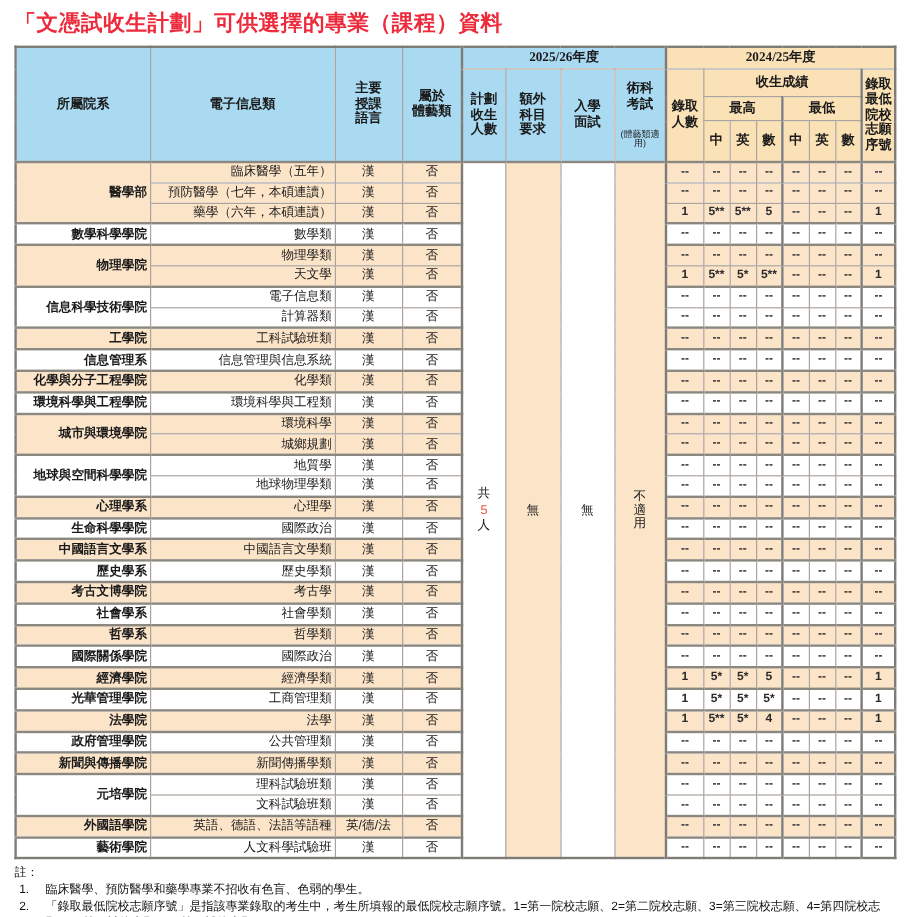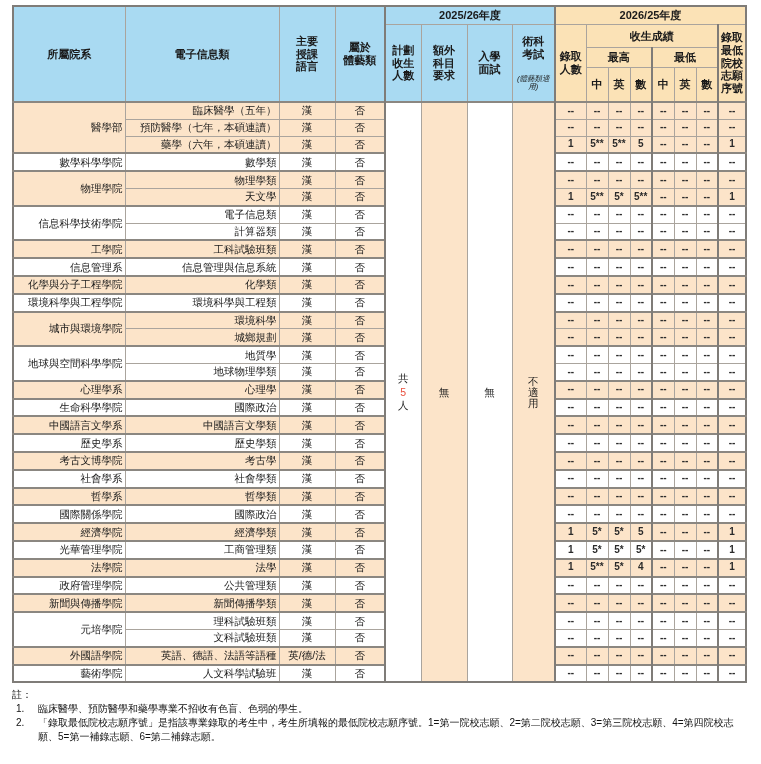--- a/index.html
+++ b/index.html
@@ -21,57 +21,58 @@
   }
   th, td {
     border:1px solid #aaa49d;
     padding:0 2px;
     overflow:hidden;
   }
   thead th {
     font-size:11px; font-weight:bold; text-align:center;
     vertical-align:middle; line-height:1.18;
   }
-  .h-row1 th { height:17px; }
+  .h-row1 th { height:17px;font-family:Liberation Serif, serif; }
   .h-row2 th { height:22px; }
   .h-row3 th { height:19px; }
   .h-row4 th { height:33px; }
   .bg-blue   { background:#a9daf2; }
   .bg-orange { background:#fbe2b6; }
   .bg-peach  { background:#fce4c9; }
   .bg-white  { background:#ffffff; }
   .stack { white-space:pre-line; }
   .thick-left { border-left:2px solid #7f7c78; }
   tr.group-start td { border-top:2px solid #8b8781; }
   tbody td {
     height:15.8px; font-size:10.5px; line-height:1.05;
     vertical-align:middle;
   }
   td.left   { text-align:right; padding-left:4px; }
   td.center { text-align:center; }
-  td.faculty-cell { font-weight:normal; }
+  td.faculty-cell { font-weight:bold; }
   td.score { font-weight:bold; font-size:10px; color:#2b2b2b; }
   .num-red { color:#e94f3d; }
   .grade-green { color:#4aa03c; }
   .v-cell { text-align:center; vertical-align:middle; font-size:10.5px; }
   .v-char { display:block; line-height:1.25; }
   .small-note {
-    display:block; font-weight:normal; font-style:italic;
+    display:block; font-weight:normal; 
     font-size:7.5px; line-height:1.1; margin-top:14px;
   }
   .notes { margin-top:5px; font-size:10px; line-height:1.38; color:#111; }
   .notes-label { margin-bottom:0; }
   .note-row { display:flex; }
   .note-num { width:22px; flex:0 0 22px; padding-left:4px; }
   .note-text { flex:1 1 auto; padding-right:4px; }
 </style>
 </head>
 <body>
 
 <div class="page">
+  <h1 class="title">「文憑試收生計劃」可供選擇的專業（課程）資料</h1>
 
   <table class="main-table">
     <colgroup>
       <col style="width:112px">
         <col style="width:154px">
         <col style="width:56px">
         <col style="width:50px">
       <col style="width:36px">
         <col style="width:46px">
         <col style="width:45px">
@@ -88,21 +89,21 @@
     <thead>
       <tr class="h-row1">
         <th rowspan="4" class="bg-blue">所屬院系</th>
         <th rowspan="4" class="bg-blue">電子信息類</th>
         <th rowspan="4" class="bg-blue stack">主要
 授課
 語言</th>
         <th rowspan="4" class="bg-blue stack">屬於
 體藝類</th>
         <th colspan="4" class="bg-blue thick-left">2025/26年度</th>
-        <th colspan="8" class="bg-orange thick-left">2026/25年度</th>
+        <th colspan="8" class="bg-orange thick-left">2024/25年度</th>
       </tr>
       <tr class="h-row2">
         <th rowspan="3" class="bg-blue stack thick-left">計劃
 收生
 人數</th>
         <th rowspan="3" class="bg-blue stack">額外
 科目
 要求</th>
         <th rowspan="3" class="bg-blue stack">入學
 面試</th>

